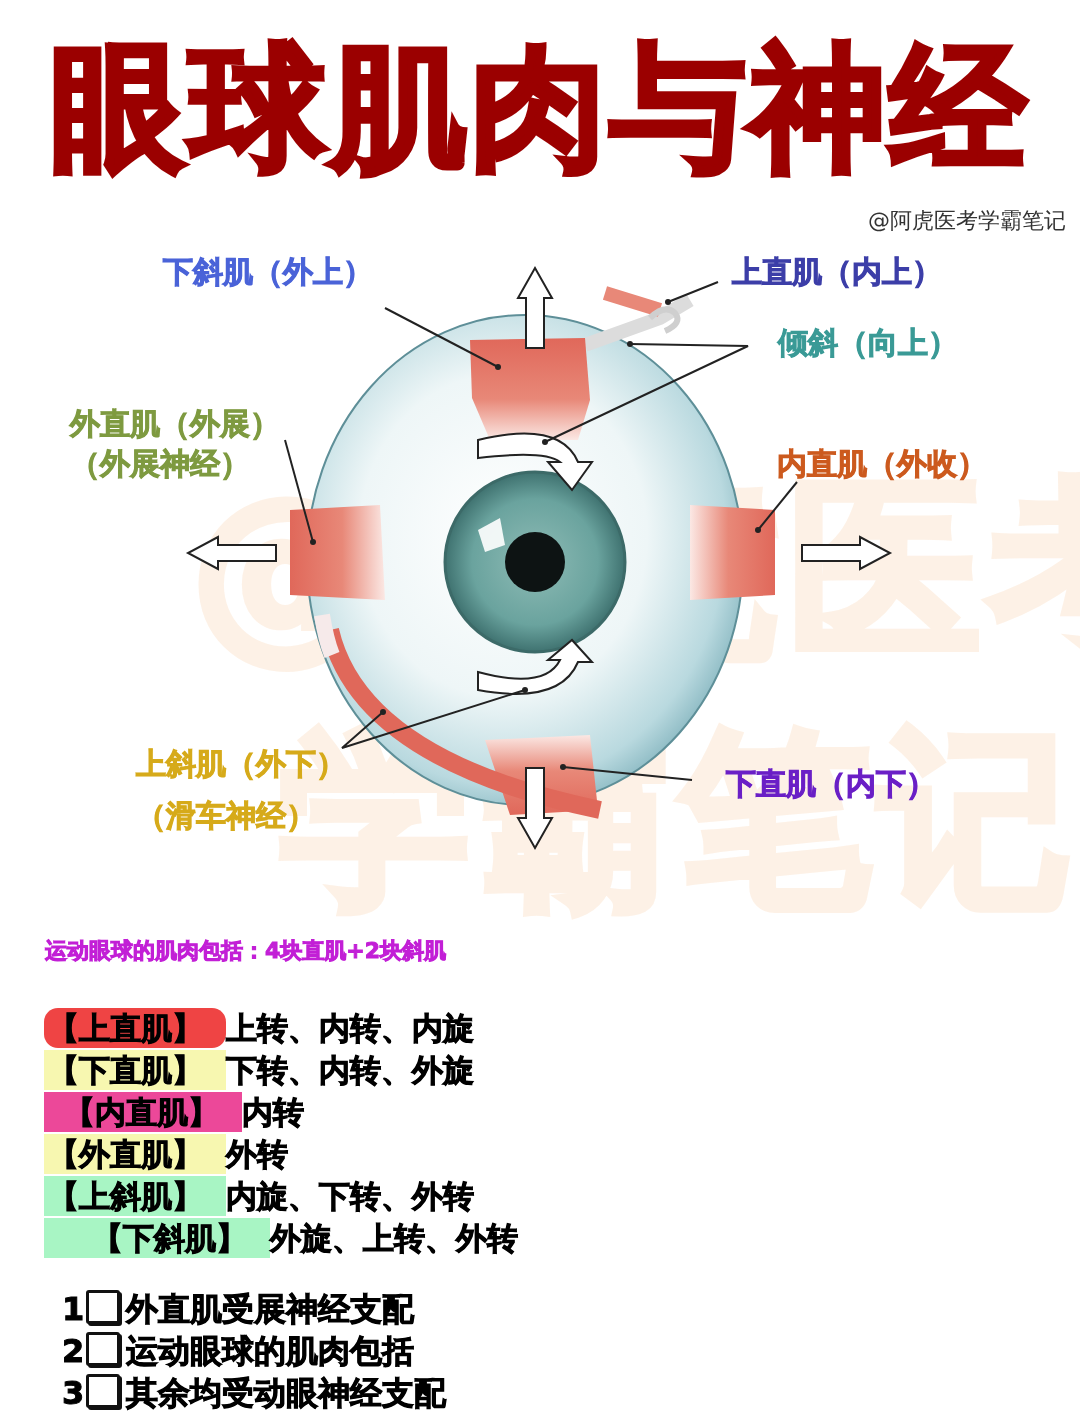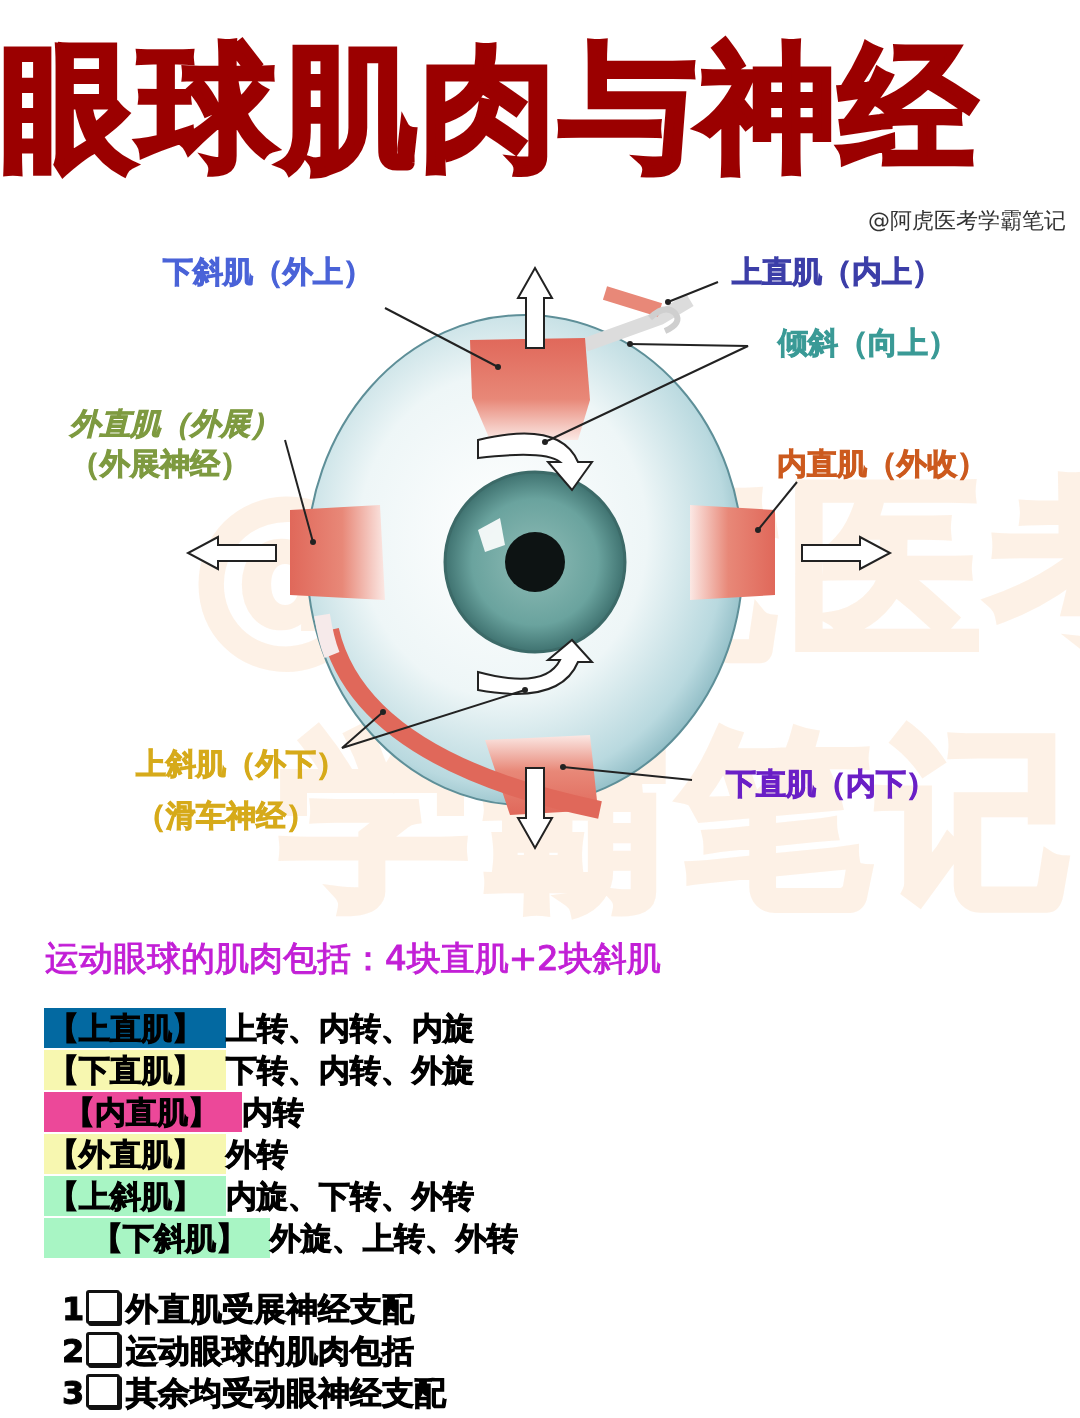--- a/index.html
+++ b/index.html
@@ -1,27 +1,27 @@
 <!DOCTYPE html>
 <html><head>
 <meta charset="utf-8">
 <style>
   html, body { margin: 0; padding: 0; background: #ffffff; }
   body { width: 1080px; height: 1418px; position: relative; overflow: hidden;
          font-family: "DejaVu Sans", "Liberation Sans", sans-serif; }
   .abs { position: absolute; }
-  .title { left: 0; top: 28px; width: 1080px; text-align: left; font-size: 136px; font-weight: 900;
+  .title { left: 0; top: 28px; width: 1080px; text-align: center; font-size: 136px; font-weight: 900;
            color: #9b0000; letter-spacing: 4px; line-height: 160px;
            -webkit-text-stroke: 5px #9b0000; }
   .credit { right: 14px; top: 206px; font-size: 22px; color: #333; }
   .watermark { color: #fdf0e4; font-weight: 900; font-size: 190px; line-height: 200px;
                letter-spacing: 10px; white-space: nowrap; opacity: 0.9; -webkit-text-stroke: 8px #fdf0e4; }
   .lbl { font-weight: 700; font-size: 30px; line-height: 40px; white-space: nowrap;
          -webkit-text-stroke: 1px currentColor; }
-  .summary { left: 45px; top: 936px; font-size: 34px; font-weight: 400; color: #c21fd6;
+  .summary { left: 45px; top: 936px; font-size: 22px; font-weight: 700; color: #c21fd6;
              -webkit-text-stroke: 1px #c21fd6; white-space: nowrap; }
   .mrow { position: absolute; left: 44px; height: 40px; font-size: 31px; font-weight: 700;
           line-height: 40px; white-space: nowrap; color: #000; -webkit-text-stroke: 1px #000; }
   .mrow .hl { display: inline-block; width: 178px; padding-left: 4px; }
   .mrow .act { display: inline-block; margin-top: 12px; }
   .nrow { position: absolute; left: 62px; height: 42px; font-size: 32px; font-weight: 700;
           line-height: 42px; white-space: nowrap; color: #000; -webkit-text-stroke: 1px #000; }
   .nrow .num { display: inline-block; width: 24px; }
   .nrow .box { display: inline-block; width: 28px; height: 28px; border: 3px solid #111;
                border-radius: 3px; vertical-align: -4px; margin: 0 6px 0 0;
@@ -118,32 +118,32 @@
       <circle cx="758" cy="530" r="3"></circle>
     <circle cx="383" cy="712" r="3"></circle>
       <circle cx="525" cy="690" r="3"></circle>
       <circle cx="563" cy="767" r="3"></circle>
   </g>
 </svg>
 
 <div class="abs lbl" style="left:163px; top:252px; color:#4a63d8;">下斜肌（外上）</div>
 <div class="abs lbl" style="left:732px; top:252px; color:#3c3ea8;">上直肌（内上）</div>
 <div class="abs lbl" style="left:778px; top:323px; color:#3a9a96;">倾斜（向上）</div>
-<div class="abs lbl" style="left:70px; top:404px; color:#7e9a40;font-style:italic;">外直肌（外展）</div>
+<div class="abs lbl" style="left:70px; top:404px; color:#7e9a40;">外直肌（外展）</div>
 <div class="abs lbl" style="left:70px; top:444px; color:#7e9a40;">（外展神经）</div>
 <div class="abs lbl" style="left:777px; top:444px; color:#cc5a1e;">内直肌（外收）</div>
 <div class="abs lbl" style="left:136px; top:744px; color:#d6aa1a;">上斜肌（外下）</div>
 <div class="abs lbl" style="left:136px; top:784px; color:#d6aa1a;margin-top:12px;">（滑车神经）</div>
 <div class="abs lbl" style="left:726px; top:764px; color:#6a1fc6;">下直肌（内下）</div>
 
 <div class="abs summary">运动眼球的肌肉包括：4块直肌+2块斜肌</div>
 
 <div>
   <div class="mrow" style="top:996px;">
-    <span class="hl" style="background:#0369a1;">【上直肌】</span><span class="act">上转、内转、内旋</span>
+    <span class="hl" style="background:#ef4444;border-radius:14px;">【上直肌】</span><span class="act">上转、内转、内旋</span>
   </div>
   <div class="mrow" style="top:1038px;">
     <span class="hl" style="background:#f7f7b0;">【下直肌】</span><span class="act">下转、内转、外旋</span>
   </div>
   <div class="mrow" style="top:1080px;">
     <span class="hl" style="background:#ec4899;padding-left:20px;">【内直肌】</span><span class="act">内转</span>
   </div>
   <div class="mrow" style="top:1122px;">
     <span class="hl" style="background:#f7f7b0;">【外直肌】</span><span class="act">外转</span>
   </div>

